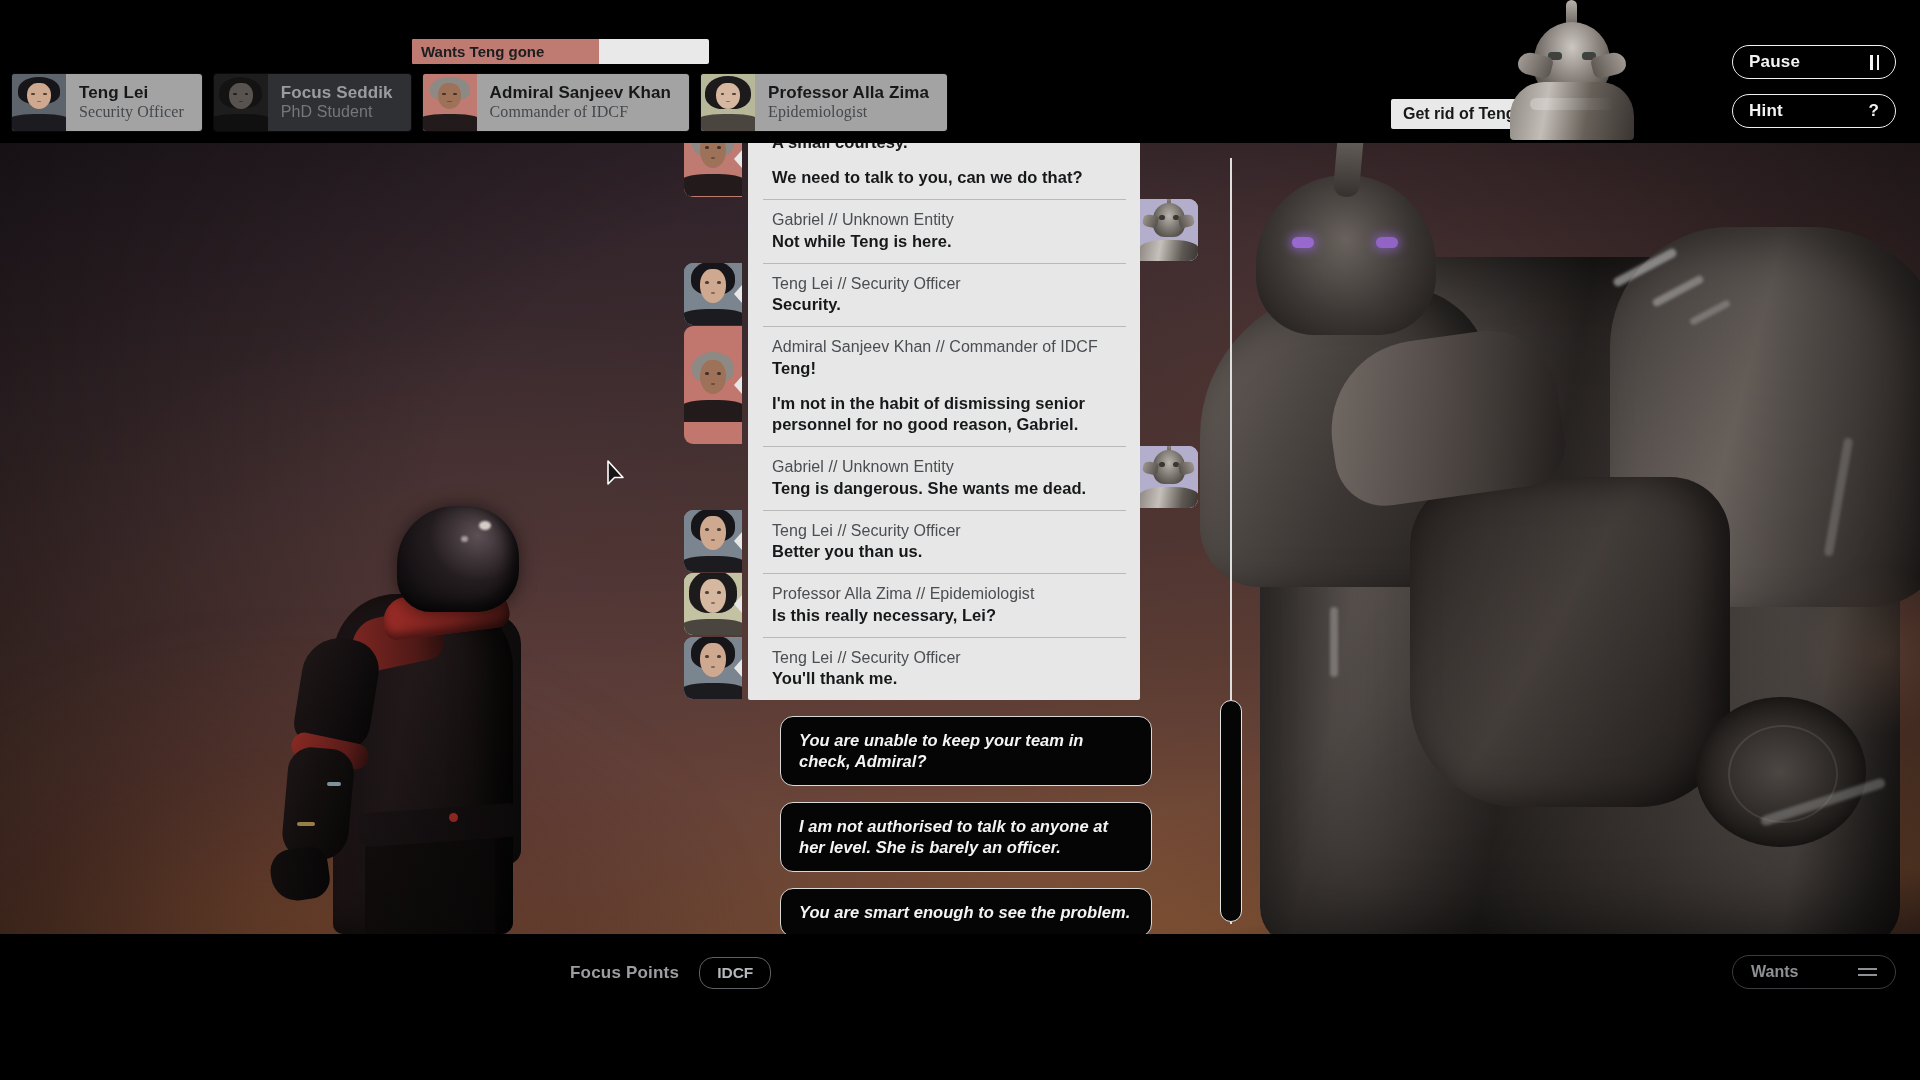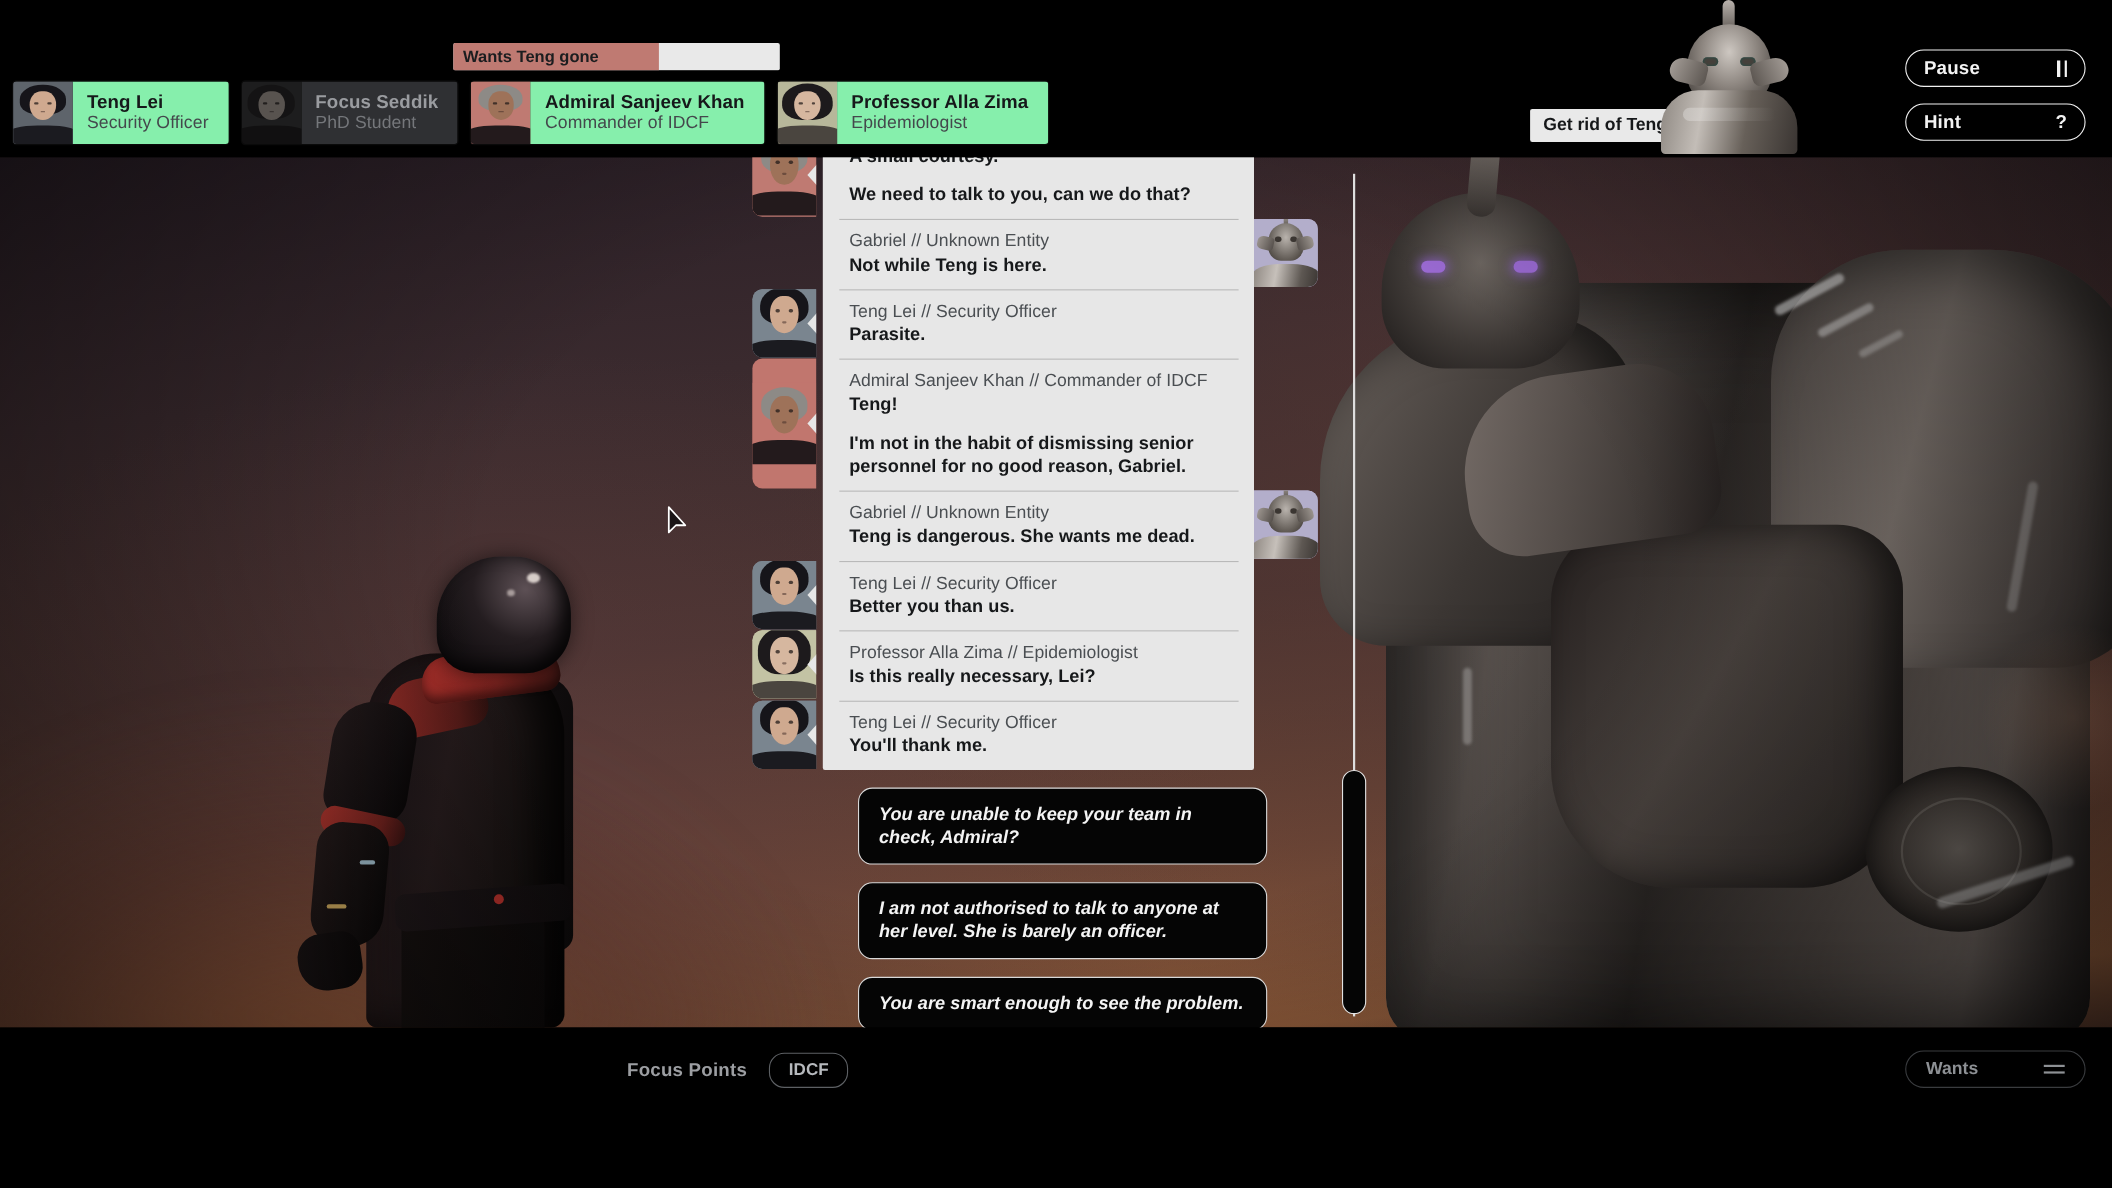--- a/index.html
+++ b/index.html
@@ -179,23 +179,23 @@
   }
   .char-card .ava { width:54px; flex:0 0 54px; position:relative; overflow:hidden; }
   .char-card .ava .face { position:absolute; inset:0; }
   .char-card .info {
     padding:6px 18px 6px 13px; min-width:104px;
     display:flex; flex-direction:column; justify-content:center;
   }
   .char-card .cname { font-size:17px; font-weight:bold; line-height:1.16; letter-spacing:.1px; }
   .char-card .crole { font-size:16px; line-height:1.16; letter-spacing:.1px; }
 
-  .char-card.active .info { background:#86efac; }
+  .char-card.active .info { background:#a3a3a3; }
   .char-card.active .cname { color:#16181a; }
-  .char-card.active .crole { color:#44484c; }
+  .char-card.active .crole { color:#44484c;font-family:Liberation Serif, serif; }
   .char-card.dim .info { background:#2f3033; }
   .char-card.dim .cname { color:#9a9ca0; }
   .char-card.dim .crole { color:#75777b; }
   .char-card.dim .ava { filter:brightness(.5) saturate(.5); }
 
   .status-badge {
     position:absolute; top:39px; height:25px; display:flex; align-items:center;
     border-radius:2px; overflow:hidden; z-index:2;
   }
   .status-badge .sb-fill { position:absolute; left:0; top:0; bottom:0; }
@@ -577,21 +577,21 @@
         <div class="drow">
           <div class="dtxt">A small courtesy.</div>
           <div class="dtxt">We need to talk to you, can we do that?</div>
         </div>
         <div class="drow">
           <div class="dspk">Gabriel // Unknown Entity</div>
           <div class="dtxt">Not while Teng is here.</div>
         </div>
         <div class="drow">
           <div class="dspk">Teng Lei // Security Officer</div>
-          <div class="dtxt">Parasite.</div>
+          <div class="dtxt">Security.</div>
         </div>
         <div class="drow">
           <div class="dspk">Admiral Sanjeev Khan // Commander of IDCF</div>
           <div class="dtxt">Teng!</div>
           <div class="dtxt">I'm not in the habit of dismissing senior personnel for no good reason, Gabriel.</div>
         </div>
         <div class="drow">
           <div class="dspk">Gabriel // Unknown Entity</div>
           <div class="dtxt">Teng is dangerous. She wants me dead.</div>
         </div>

